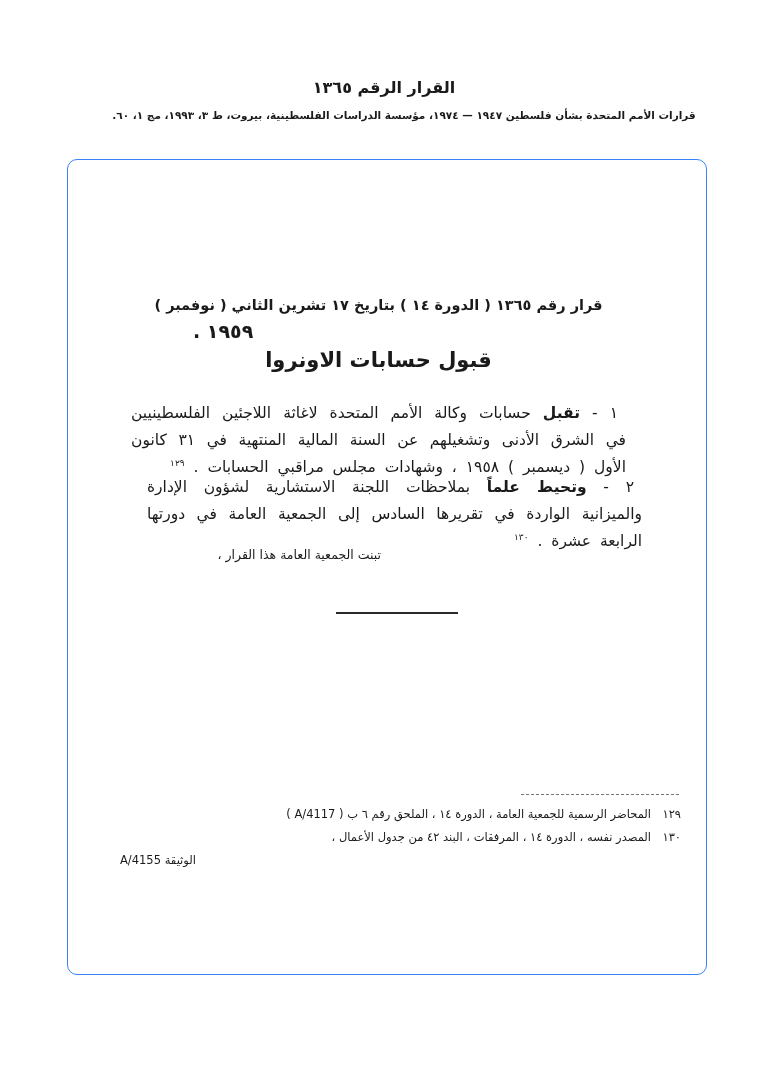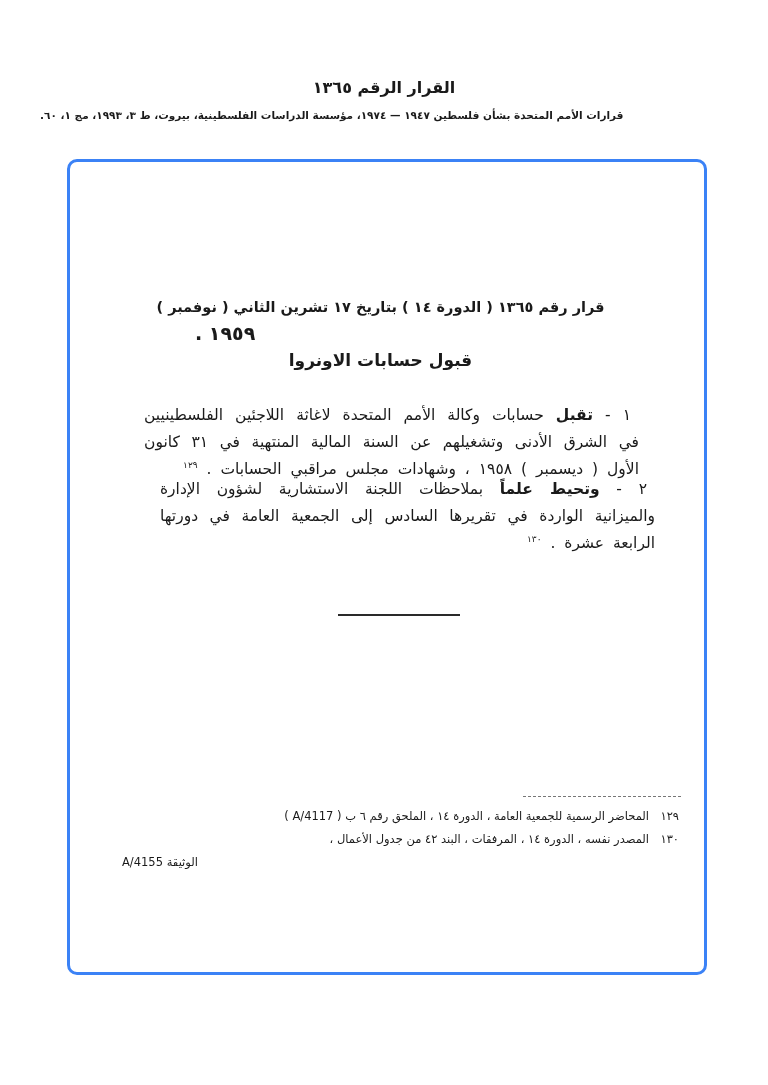--- a/index.html
+++ b/index.html
@@ -14,58 +14,58 @@
   .page { position: absolute; inset: 0; }
 
   
   .page-title {
     position: absolute; top: 78px; left: 0; right: 0;
     text-align: center; font-weight: bold; font-size: 16px;
     direction: rtl; white-space: nowrap;
   }
   .source-line {
     position: absolute; top: 109px; left: 0; right: 0;
-    text-align: left; font-weight: bold; font-size: 10.5px;
+    text-align: center; font-weight: bold; font-size: 10.5px;
     direction: rtl; white-space: nowrap; padding-left: 40px;
   }
 
   
   .frame {
     position: absolute; left: 67px; top: 159px;
     width: 640px; height: 816px;
-    border: 3px solid #3b82f6;
+    border: 1px solid #3b82f6;
     border-radius: 10px;
     box-sizing: border-box;
   }
   .frame * { direction: rtl; }
 
   
   .blk { position: absolute; }
 
   .heading {
     top: 132px; left: 63px; width: 495px;
     font-weight: bold; font-size: 14.5px; line-height: 26px;
     text-align: center; white-space: nowrap;
   }
   .heading-year {
     top: 158px; left: 63px; width: 495px;
     font-weight: bold; font-size: 19px; line-height: 26px;
     text-align: left; padding-left: 62px; box-sizing: border-box;
   }
   .subject {
     top: 188px; left: 63px; width: 495px;
-    font-weight: bold; font-size: 17px; text-align: center;
+    font-weight: bold; font-size: 21px; text-align: center;
   }
   .intro {
     top: 219px; left: 63px; width: 495px;
     font-weight: bold; font-size: 15px; text-align: right;
     padding-right: 8px; box-sizing: border-box;
   }
   .para {
-    left: 74px; width: 495px;
+    left: 63px; width: 495px;
     font-size: 15.5px; line-height: 27px;
     text-align: justify; word-spacing: 4px;
   }
   .para-1 { top: 240px; text-indent: 8px; }
   .para-2 { top: 314px; text-indent: 8px; margin-left: 16px; }
   .para b { font-weight: bold; }
   sup.fnref {
     font-size: 9px; line-height: 0; vertical-align: super;
   }
 
@@ -116,20 +116,21 @@
 
     <div class="blk para para-1">
       <span>١ - </span><b>تقبل</b><span> حسابات وكالة الأمم المتحدة لاغاثة اللاجئين الفلسطينيين في الشرق الأدنى وتشغيلهم عن السنة المالية المنتهية في ٣١ كانون الأول ( ديسمبر ) ١٩٥٨ ، وشهادات مجلس مراقبي الحسابات . </span><sup class="fnref">١٢٩</sup>
     </div>
 
     <div class="blk para para-2">
       <span>٢ - </span><b>وتحيط علماً</b><span> بملاحظات اللجنة الاستشارية لشؤون الإدارة والميزانية الواردة في تقريرها السادس إلى الجمعية العامة في دورتها الرابعة عشرة . </span><sup class="fnref">١٣٠</sup>
     </div>
 
     <div class="blk adoption">
+      <div>تبنت الجمعية العامة هذا القرار ،</div>
     </div>
 
     <div class="blk closing-rule"></div>
 
     <div class="blk fn-separator"></div>
 
     <div class="blk footnotes">
       <div class="fn-row">
         <span class="fn-num">١٢٩</span>
         <span class="fn-text">المحاضر الرسمية للجمعية العامة ، الدورة ١٤ ، الملحق رقم ٦ ب ( A/4117 )</span>

